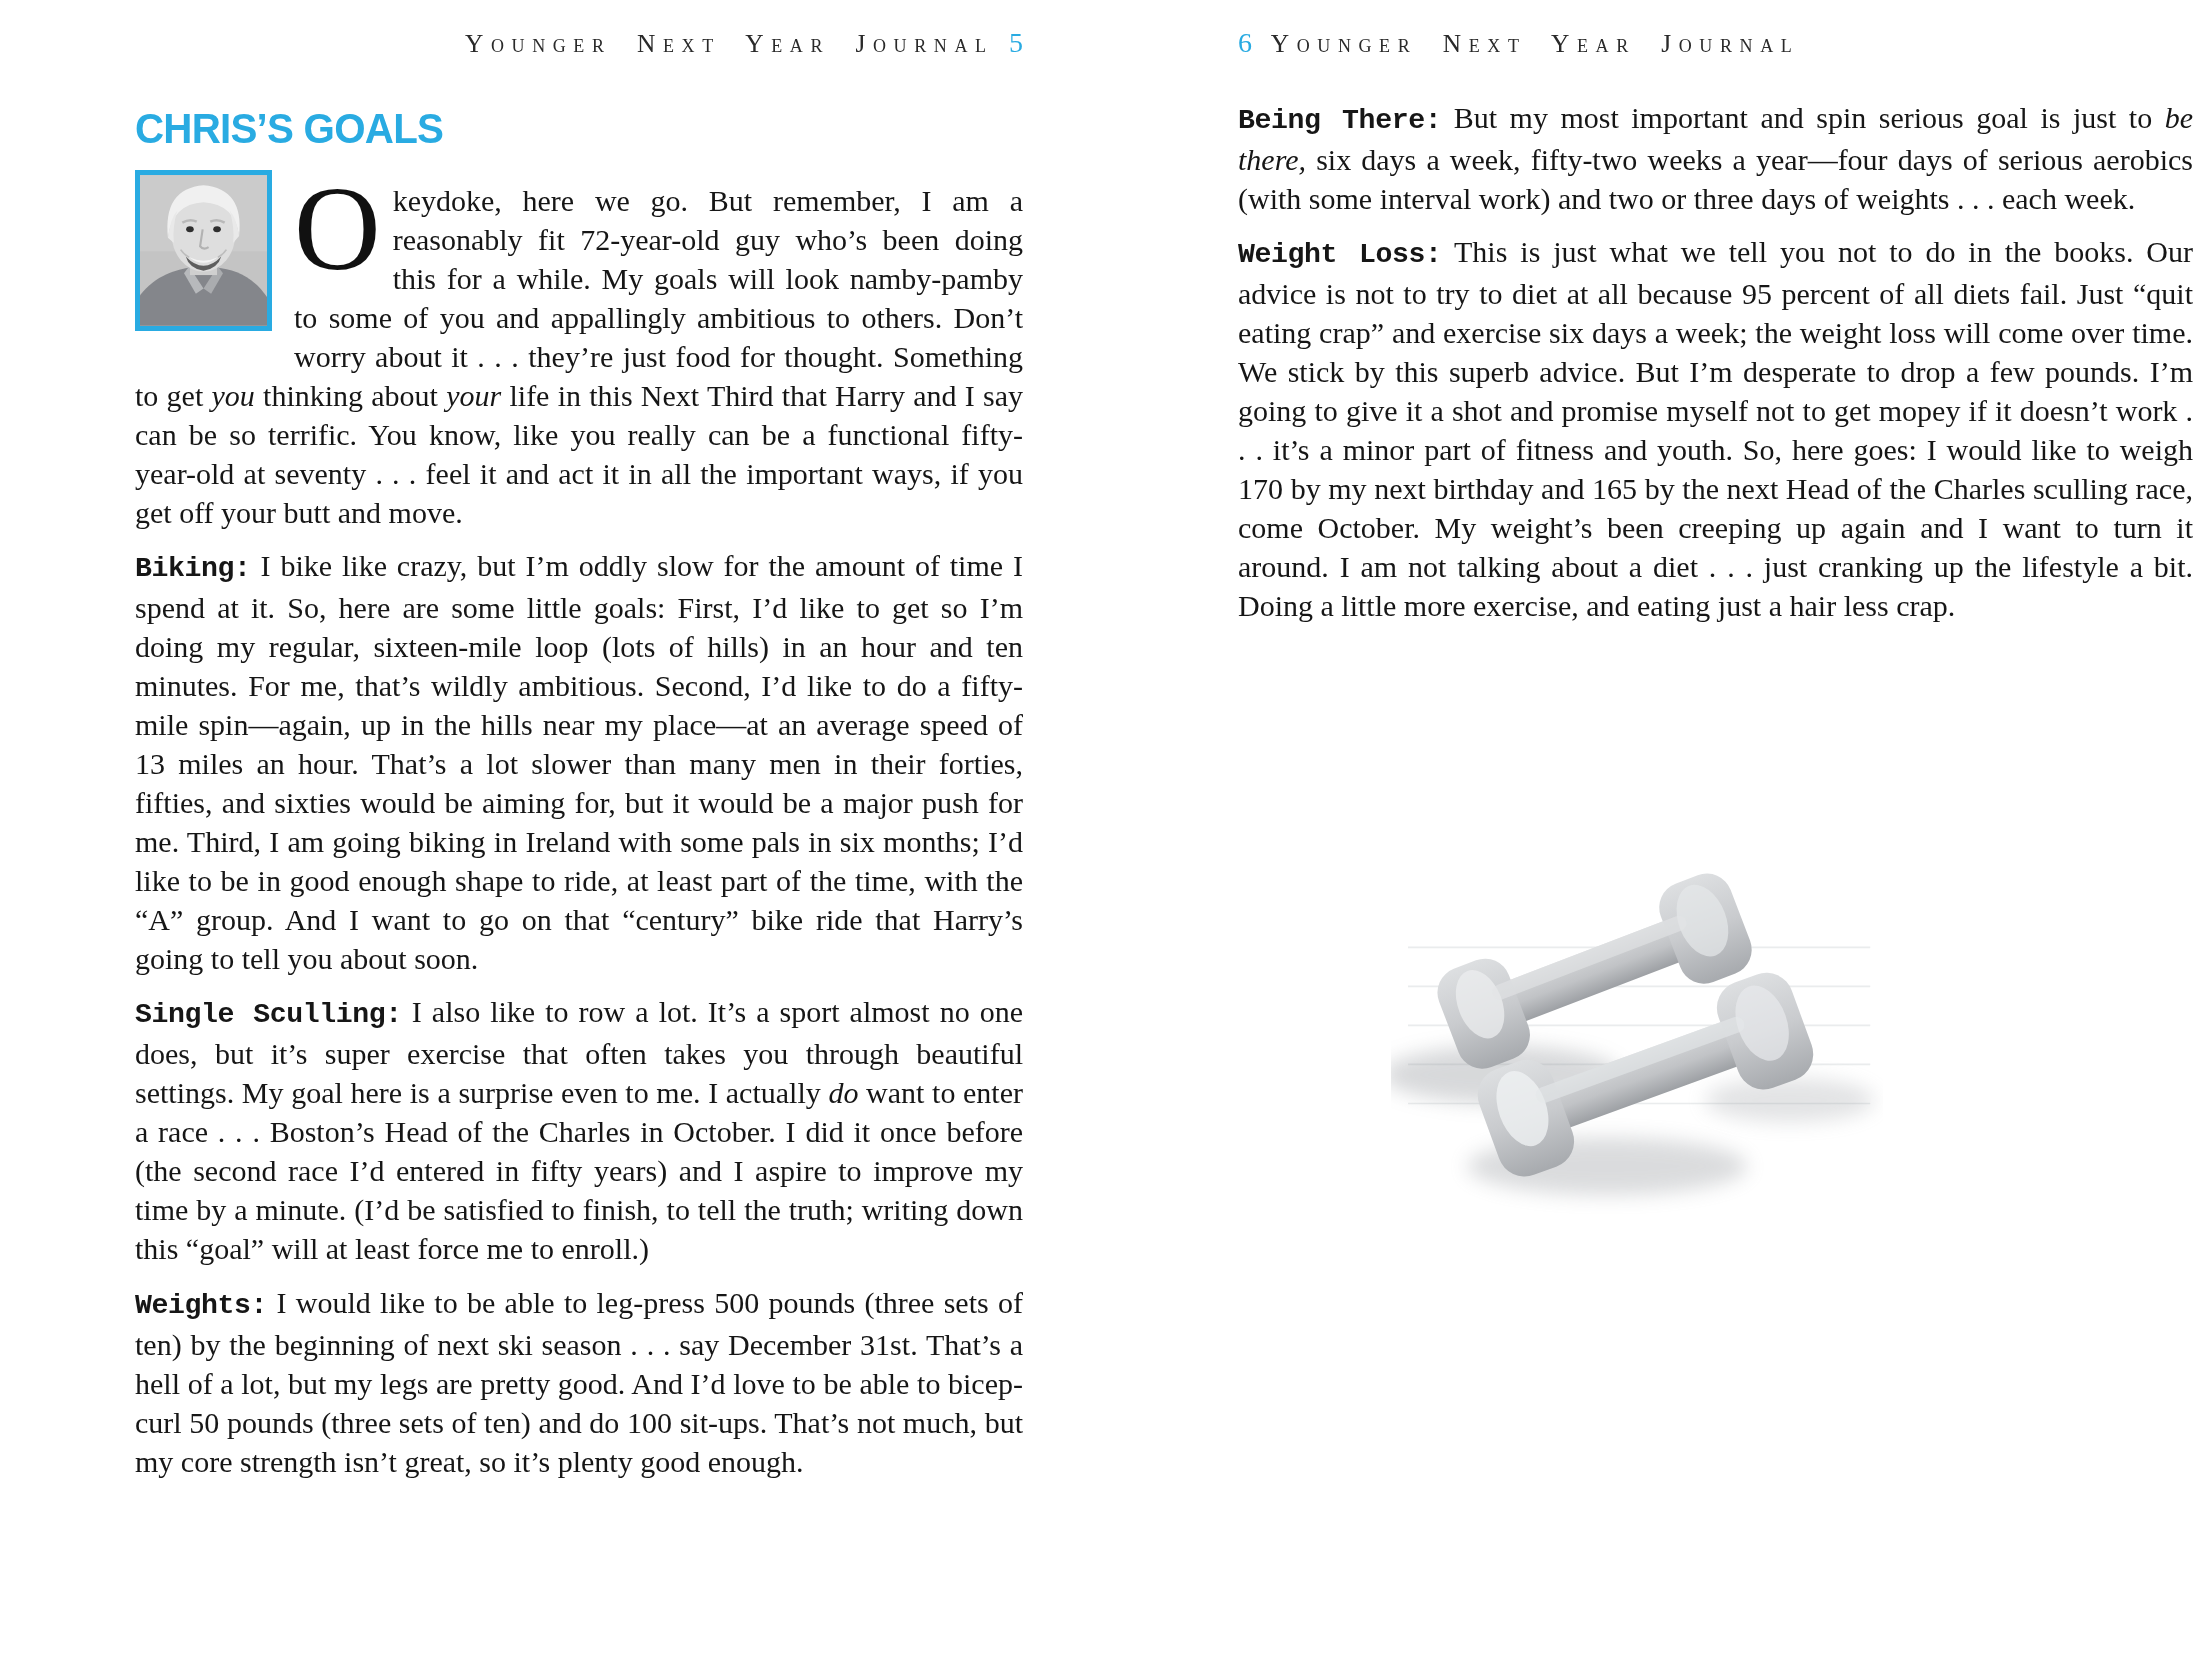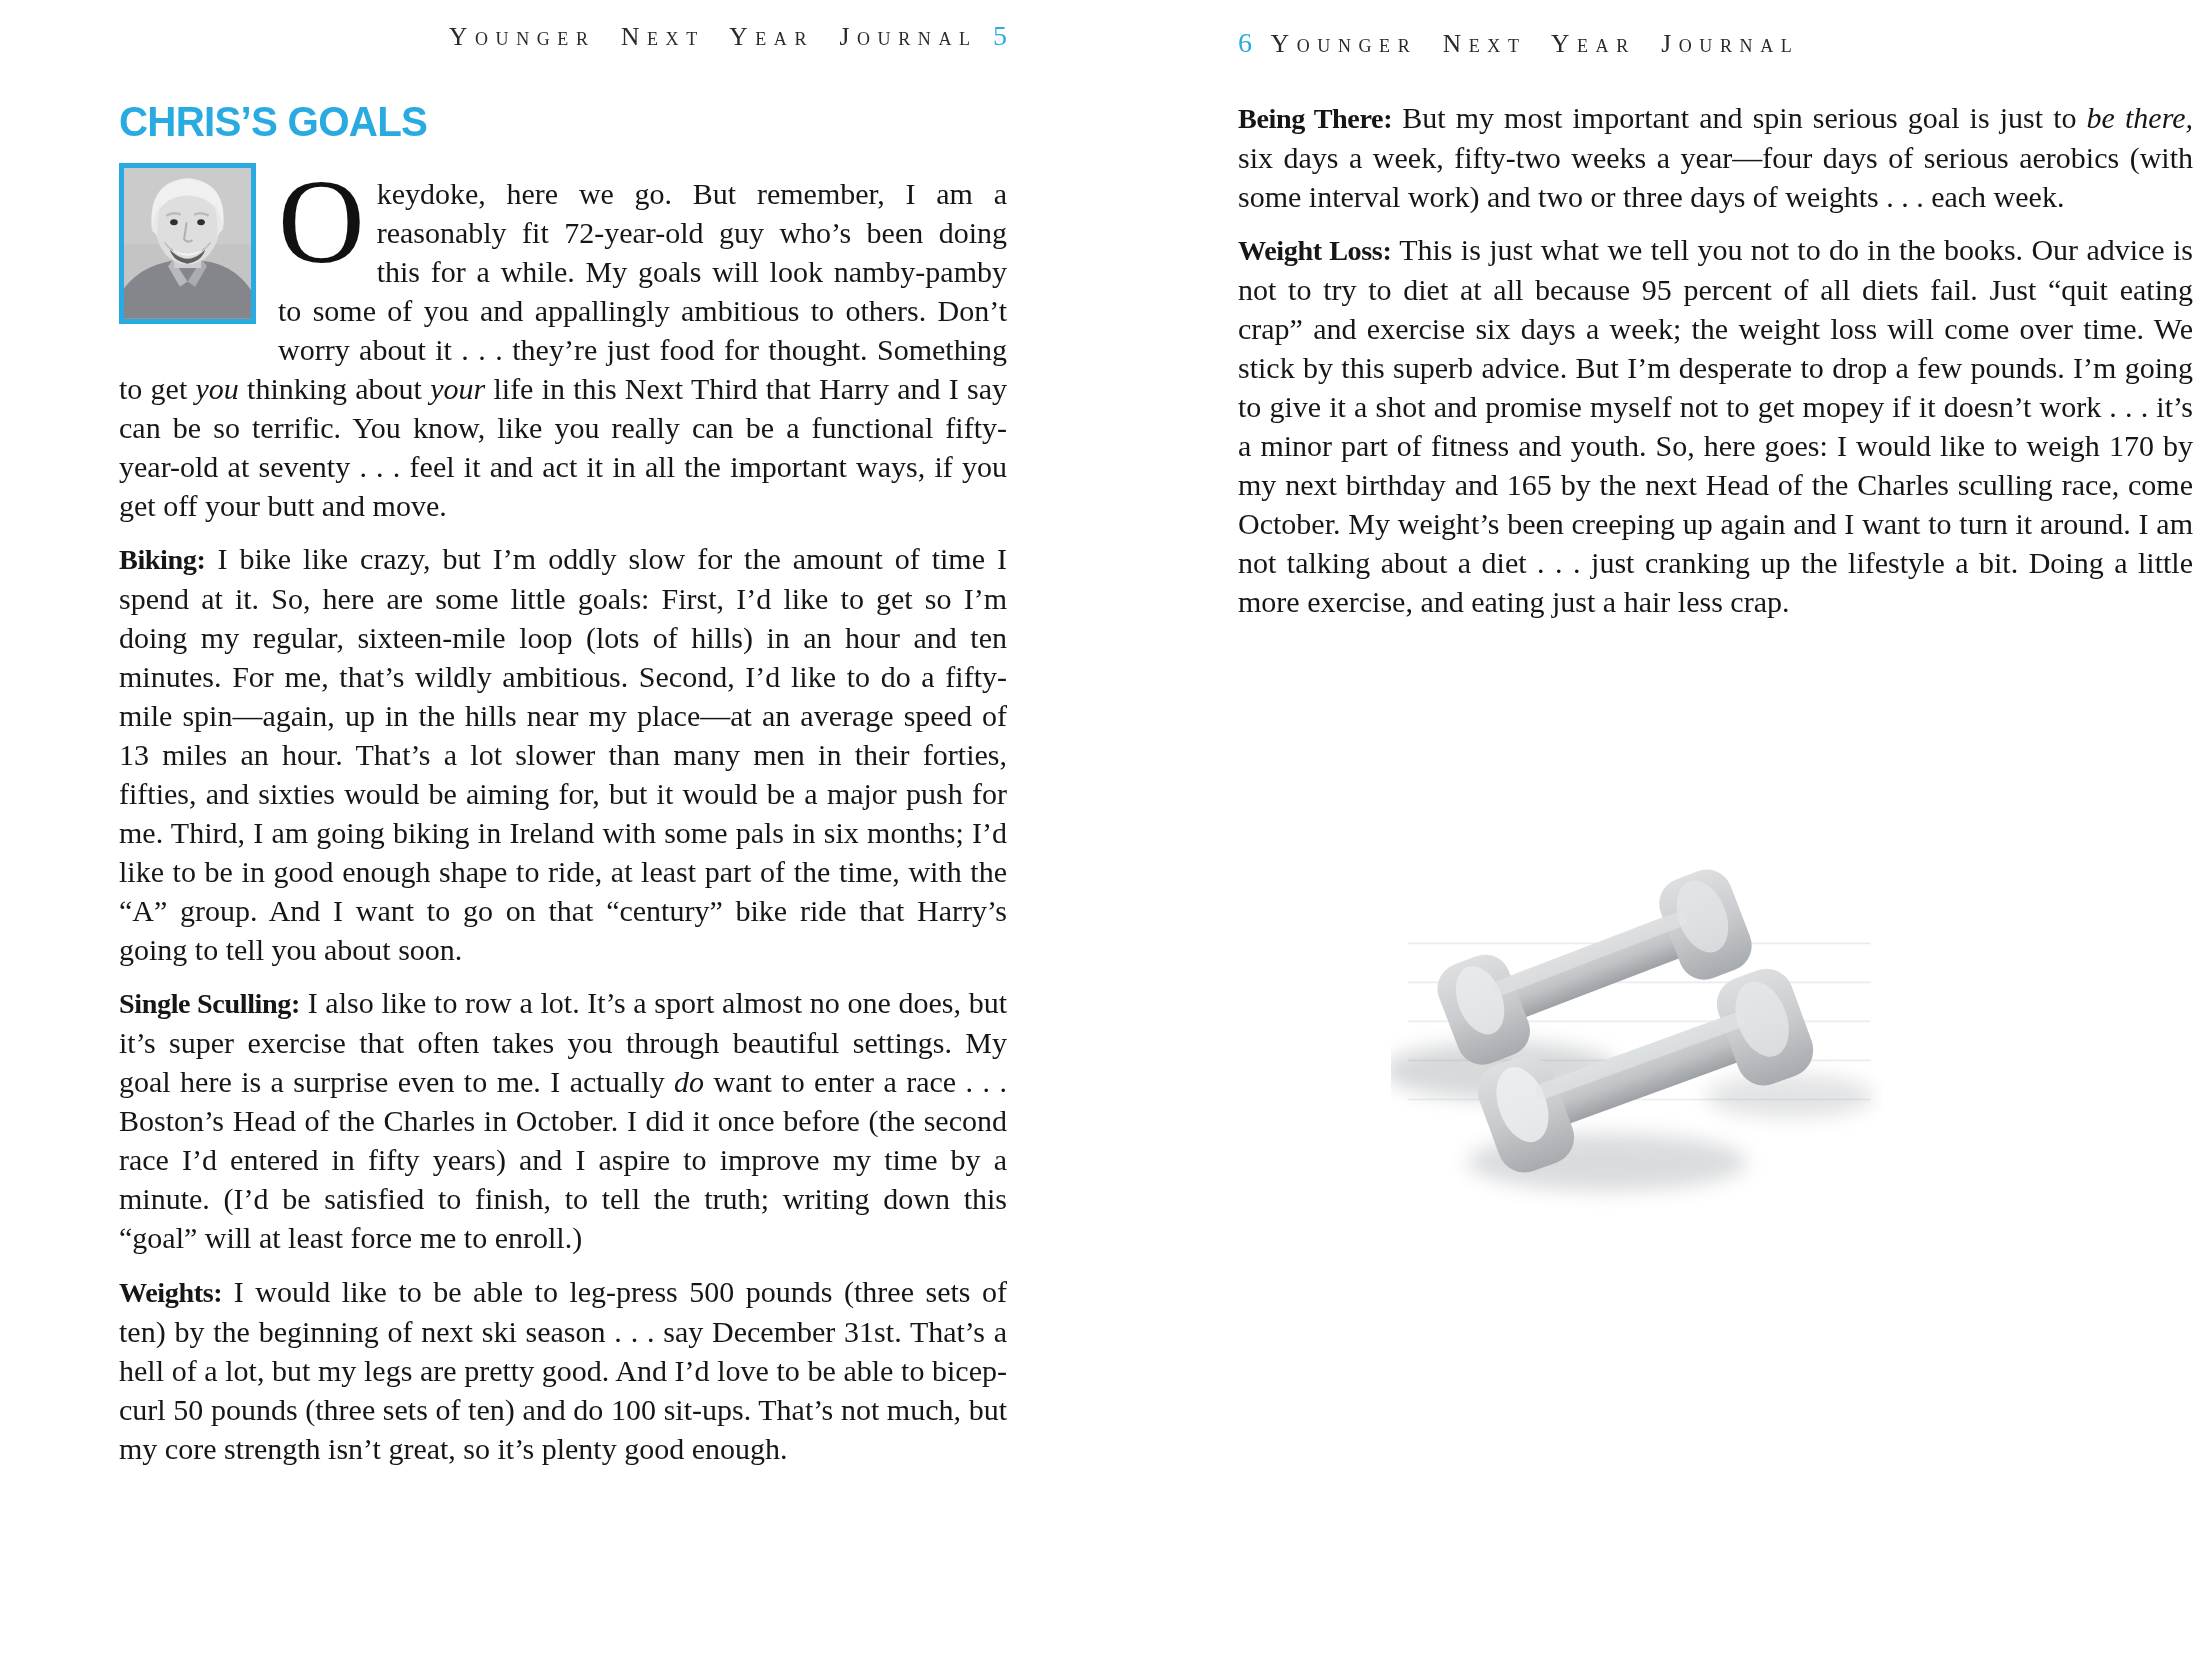--- a/index.html
+++ b/index.html
@@ -1,41 +1,41 @@
 <!DOCTYPE html>
 <html style="--accent: #29abe2;font-size:13.6px"><head>
 <meta charset="utf-8">
 <style>
   html,body{margin:0;padding:0;background:#ffffff;}
   body{width:2205px;height:1654px;font-family:"Liberation Serif",serif;color:#161616;
        -webkit-font-smoothing:antialiased;}
   .spread{position:relative;width:2205px;height:1654px;overflow:hidden;background:#ffffff;}
   .page{position:absolute;top:0;width:1103px;height:1654px;box-sizing:border-box;}
-  .page-left{left:0;padding:20px 96px 0 119px;}
+  .page-left{left:16px;padding:27px 96px 0 119px;}
   .page-right{left:1145px;padding:27px 55px 0 93px;}
 
   
   .rh{font-variant:small-caps;font-size:25.4px;letter-spacing:0.30em;word-spacing:0.45em;
       color:#2a2a2a;white-space:nowrap;}
   .page-left .rh{text-align:right;}
   .page-right .rh{text-align:left;}
   .rh-num{font-variant:normal;letter-spacing:0;font-size:28px;color:var(--accent);}
   .page-left .rh-num{margin-left:15.3px;}
   .page-right .rh-num{margin-right:18.7px;}
 
   
   h1.heading{font-family:"Liberation Sans",sans-serif;font-weight:bold;font-size:42px;
       line-height:42px;letter-spacing:-0.8px;color:var(--accent);margin:49px 0 0 0;
       transform:scaleX(0.96);transform-origin:left;}
 
   
   .copy{font-size:30px;line-height:39px;text-align:justify;}
   .para{margin:14.4px 0 0 0;}
   .first-para{margin-top:30.5px;}
-  .lead{font-family:Liberation Serif, serif;font-weight:bold;font-size:0.94em;
+  .lead{font-family:Liberation Mono, monospace;font-weight:bold;font-size:0.94em;
         letter-spacing:-0.4px;}
   i{font-style:italic;}
 
   
   .photo-frame{float:left;width:127px;height:151px;border:5.1px solid var(--accent);
         margin:-10.2px 22px 8.5px 0;background:#c3c3c3;display:block;}
   .photo-frame svg{display:block;}
   .dropcap{float:left;font-size:120px;line-height:83px;padding:6.8px 12px 0 0;color:#111;}
 
   .page-right .copy-start{margin-top:39px;}

